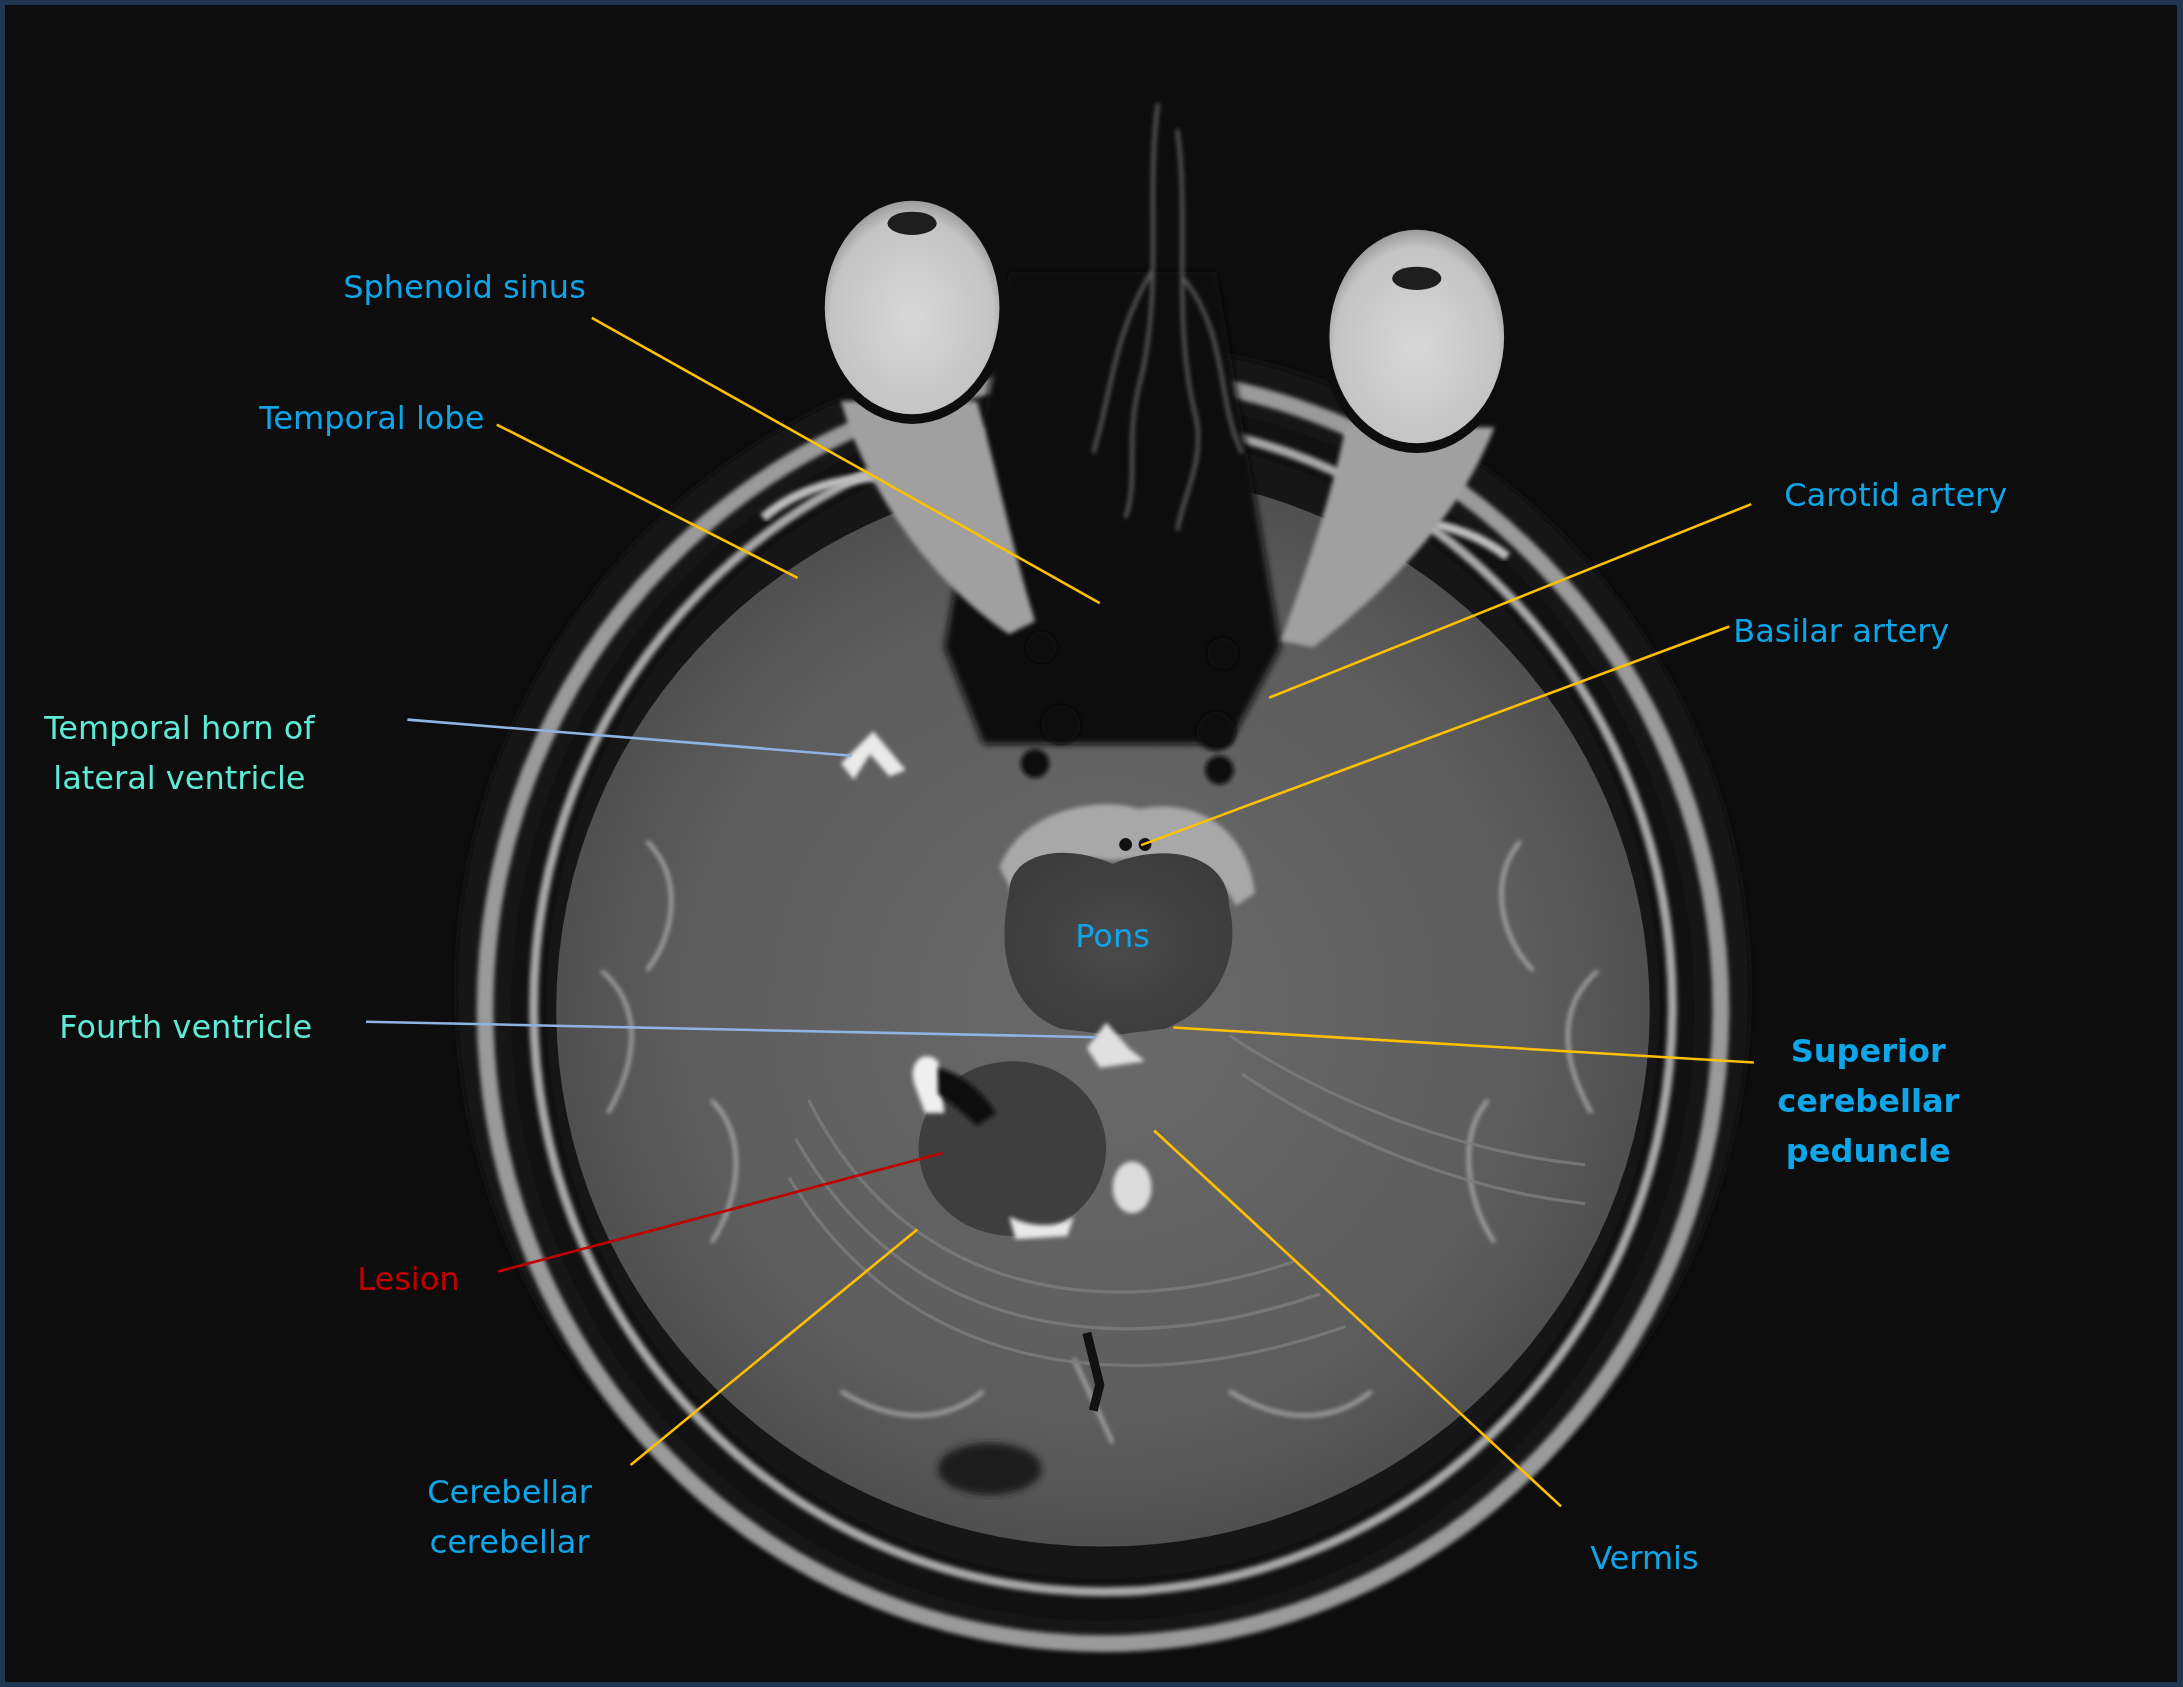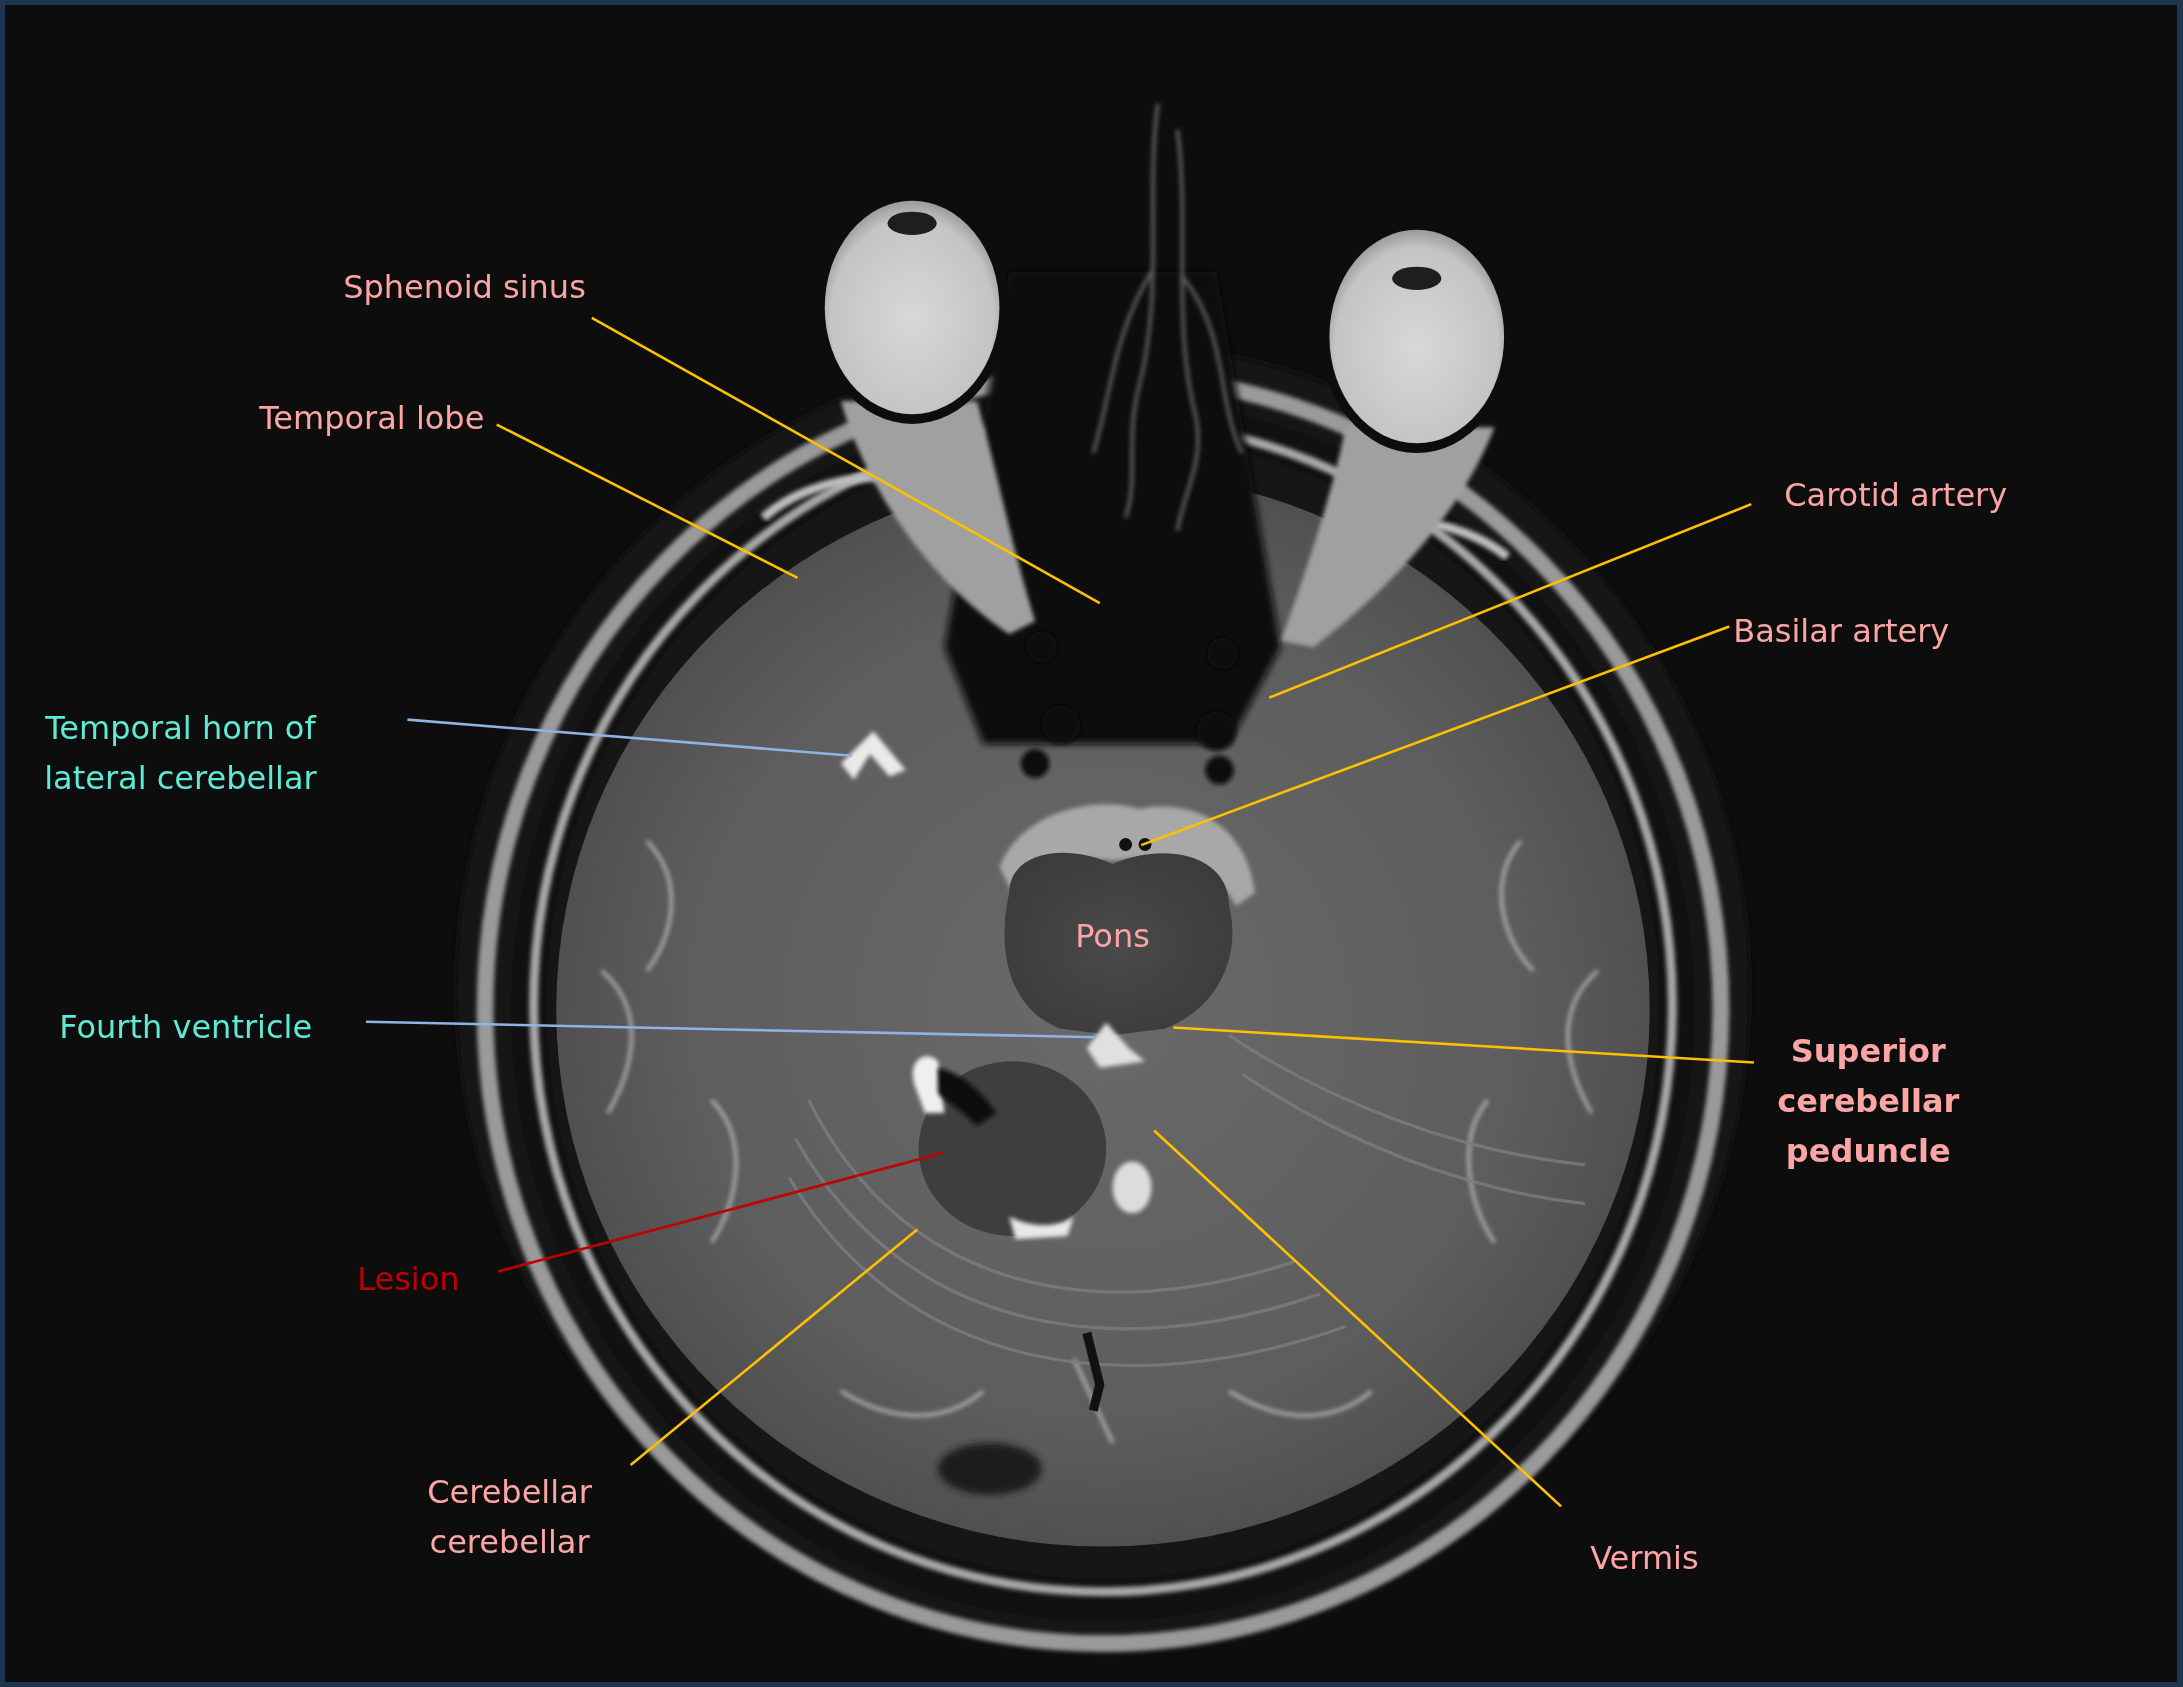--- a/index.html
+++ b/index.html
@@ -1,20 +1,20 @@
 <!DOCTYPE html>
 <html style="font-size:10.4px"><head>
 <meta charset="utf-8">
 <style>
   html, body { margin: 0; padding: 0; }
   body { width: 2183px; height: 1688px; background: #1f3550; overflow: hidden; position: relative; }
   #frame { position: absolute; left: 5.2px; top: 5.2px; width: 2172px; height: 1677px; background: #0d0d0d; overflow: hidden; }
   #scan { position: absolute; left: 0; top: 0; }
   .label { position: absolute; font-family: "DejaVu Sans", sans-serif; font-size: 32px; line-height: 50px; white-space: nowrap; text-align: center; }
-  .gold { color: #fca5a5; }
+  .gold { color: #0ea5e9; }
   .blue { color: #5eead4; }
   .red  { color: #c00000; }
 </style>
 </head>
 <body>
 
 <div id="frame">
 
   <svg id="scan" width="2172" height="1677" viewBox="8 8 3357 2591" xmlns="http://www.w3.org/2000/svg">
     <defs>
@@ -152,21 +152,21 @@
   <div class="label gold" style="left:1779px; top:465px;">
     <span>Carotid artery</span>
   </div>
 
   <div class="label gold" style="left:1728px; top:601px;">
     <span>Basilar artery</span>
   </div>
 
   <div class="label blue" style="left:39px; top:698px;">
     <div>Temporal horn of</div>
-    <div>lateral cerebellar</div>
+    <div>lateral ventricle</div>
   </div>
 
   <div class="label gold" style="left:1070px; top:906px;">
     <span>Pons</span>
   </div>
 
   <div class="label blue" style="left:54px; top:997px;">
     <span>Fourth ventricle</span>
   </div>
 

